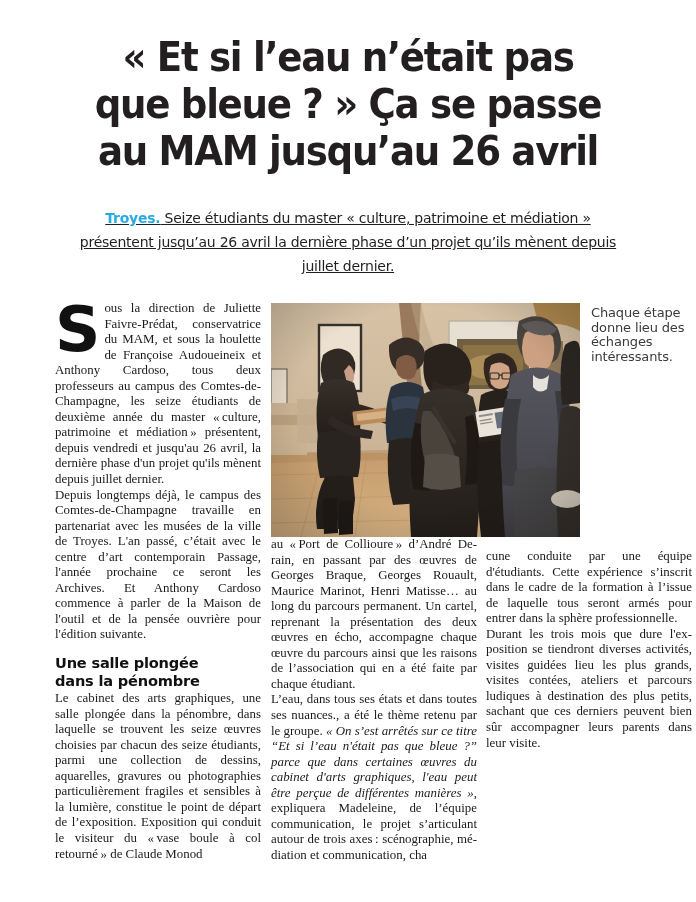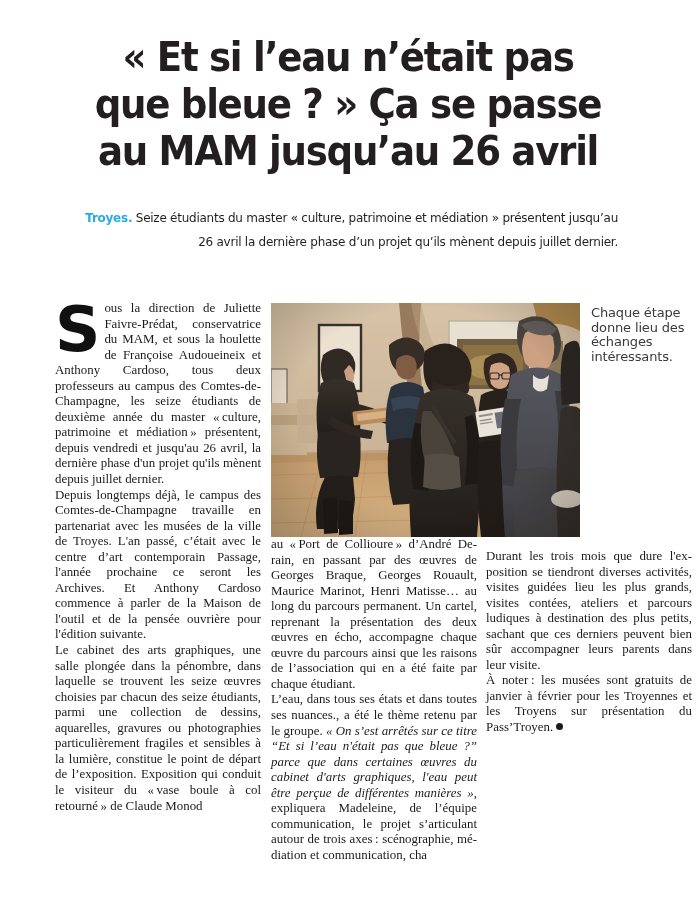--- a/index.html
+++ b/index.html
@@ -33,26 +33,27 @@
     transform-origin: 50% 0;
   }
   .headline .hl-line { display: block; white-space: nowrap; }
 
   
   .standfirst {
     position: absolute;
     left: 78px;
     top: 206px;
     width: 540px;
-    text-align: right;
-    font-family: "DejaVu Sans", "Liberation Sans", sans-serif;
-    font-size: 12px;
+    text-align: center;
+    font-family: "DejaVu Sans", "Liberation Sans", sans-serif;
+    font-size: 14px;
     line-height: 24px;
     color: #231f20;
     letter-spacing: -0.25px;
+    text-decoration: underline;
   }
   .standfirst .city {
     font-weight: 700;
     color: #29abe2;
   }
 
   
   .photo {
     position: absolute;
     left: 271px;
@@ -262,24 +263,28 @@
     <rect x="0" y="0" width="309" height="234" fill="url(#vig)"></rect>
     <rect x="0" y="0" width="309" height="234" fill="#c9a87f" opacity="0.08"></rect>
   </svg>
 </div>
 
 <div class="photo-caption">Chaque étape donne lieu des échanges intéressants.</div>
 
 <div class="col col-1">
   <p><span class="dropcap">S</span><span>ous la direction de Juliette Faivre-Prédat, conserva­trice du MAM, et sous la houlette de Françoise Au­doueineix et Anthony Cardoso, tous deux professeurs au campus des Comtes-de-Champagne, les seize étudiants de deuxième an­née du master « culture, patri­moine et médiation » présentent, depuis vendredi et jusqu'au 26 avril, la dernière phase d'un projet qu'ils mènent depuis juillet der­nier.</span></p>
   <p><span>Depuis longtemps déjà, le campus des Comtes-de-Champagne tra­vaille en partenariat avec les mu­sées de la ville de Troyes. L'an pas­sé, c’était avec le centre d’art contemporain Passage, l'année prochaine ce seront les Archives. Et Anthony Cardoso commence à parler de la Maison de l'outil et de la pensée ouvrière pour l'édition suivante.</span></p>
+  <div class="subhead">
+    <span>Une salle plongée</span><br>
+    <span>dans la pénombre</span>
+  </div>
   <p><span>Le cabinet des arts graphiques, une salle plongée dans la pénombre, dans laquelle se trouvent les seize œuvres choisies par chacun des seize étudiants, parmi une collec­tion de dessins, aquarelles, gra­vures ou photographies particuliè­rement fragiles et sensibles à la lu­mière, constitue le point de départ de l’exposition. Exposition qui conduit le visiteur du « vase boule à col retourné » de Claude Monod</span></p>
 </div>
 
 <div class="col col-2">
   <p><span>au « Port de Collioure » d’André De­rain, en passant par des œuvres de Georges Braque, Georges Rouault, Maurice Marinot, Henri Matisse… au long du parcours permanent. Un cartel, reprenant la présenta­tion des deux œuvres en écho, ac­compagne chaque œuvre du par­cours ainsi que les raisons de l’as­sociation qui en a été faite par chaque étudiant.</span></p>
   <p><span>L’eau, dans tous ses états et dans toutes ses nuances., a été le thème retenu par le groupe. </span><span class="quote">« On s’est ar­rêtés sur ce titre “Et si l’eau n'était pas que bleue ?” parce que dans cer­taines œuvres du cabinet d'arts gra­phiques, l'eau peut être perçue de différentes manières »</span><span>, expliquera Madeleine, de l’équipe communi­cation, le projet s’articulant autour de trois axes : scénographie, mé­diation et communication, cha­</span></p>
 </div>
 
 <div class="col col-3">
+  <p><span>cune conduite par une équipe d'étudiants. Cette expérience s’ins­crit dans le cadre de la formation à l’issue de laquelle tous seront ar­més pour entrer dans la sphère professionnelle.</span></p>
   <p><span>Durant les trois mois que dure l'ex­position se tiendront diverses acti­vités, visites guidées lieu les plus grands, visites contées, ateliers et parcours ludiques à destination des plus petits, sachant que ces derniers peuvent bien sûr accom­pagner leurs parents dans leur vi­site.</span></p>
-  <p><span>À noter : les musées sont gratuits de janvier à février pour les Troyennes et les Troyens sur pré­sentation du Pass’Troyen.</span><span class="endmark"></span></p>
 </div>
 
 </body></html>

